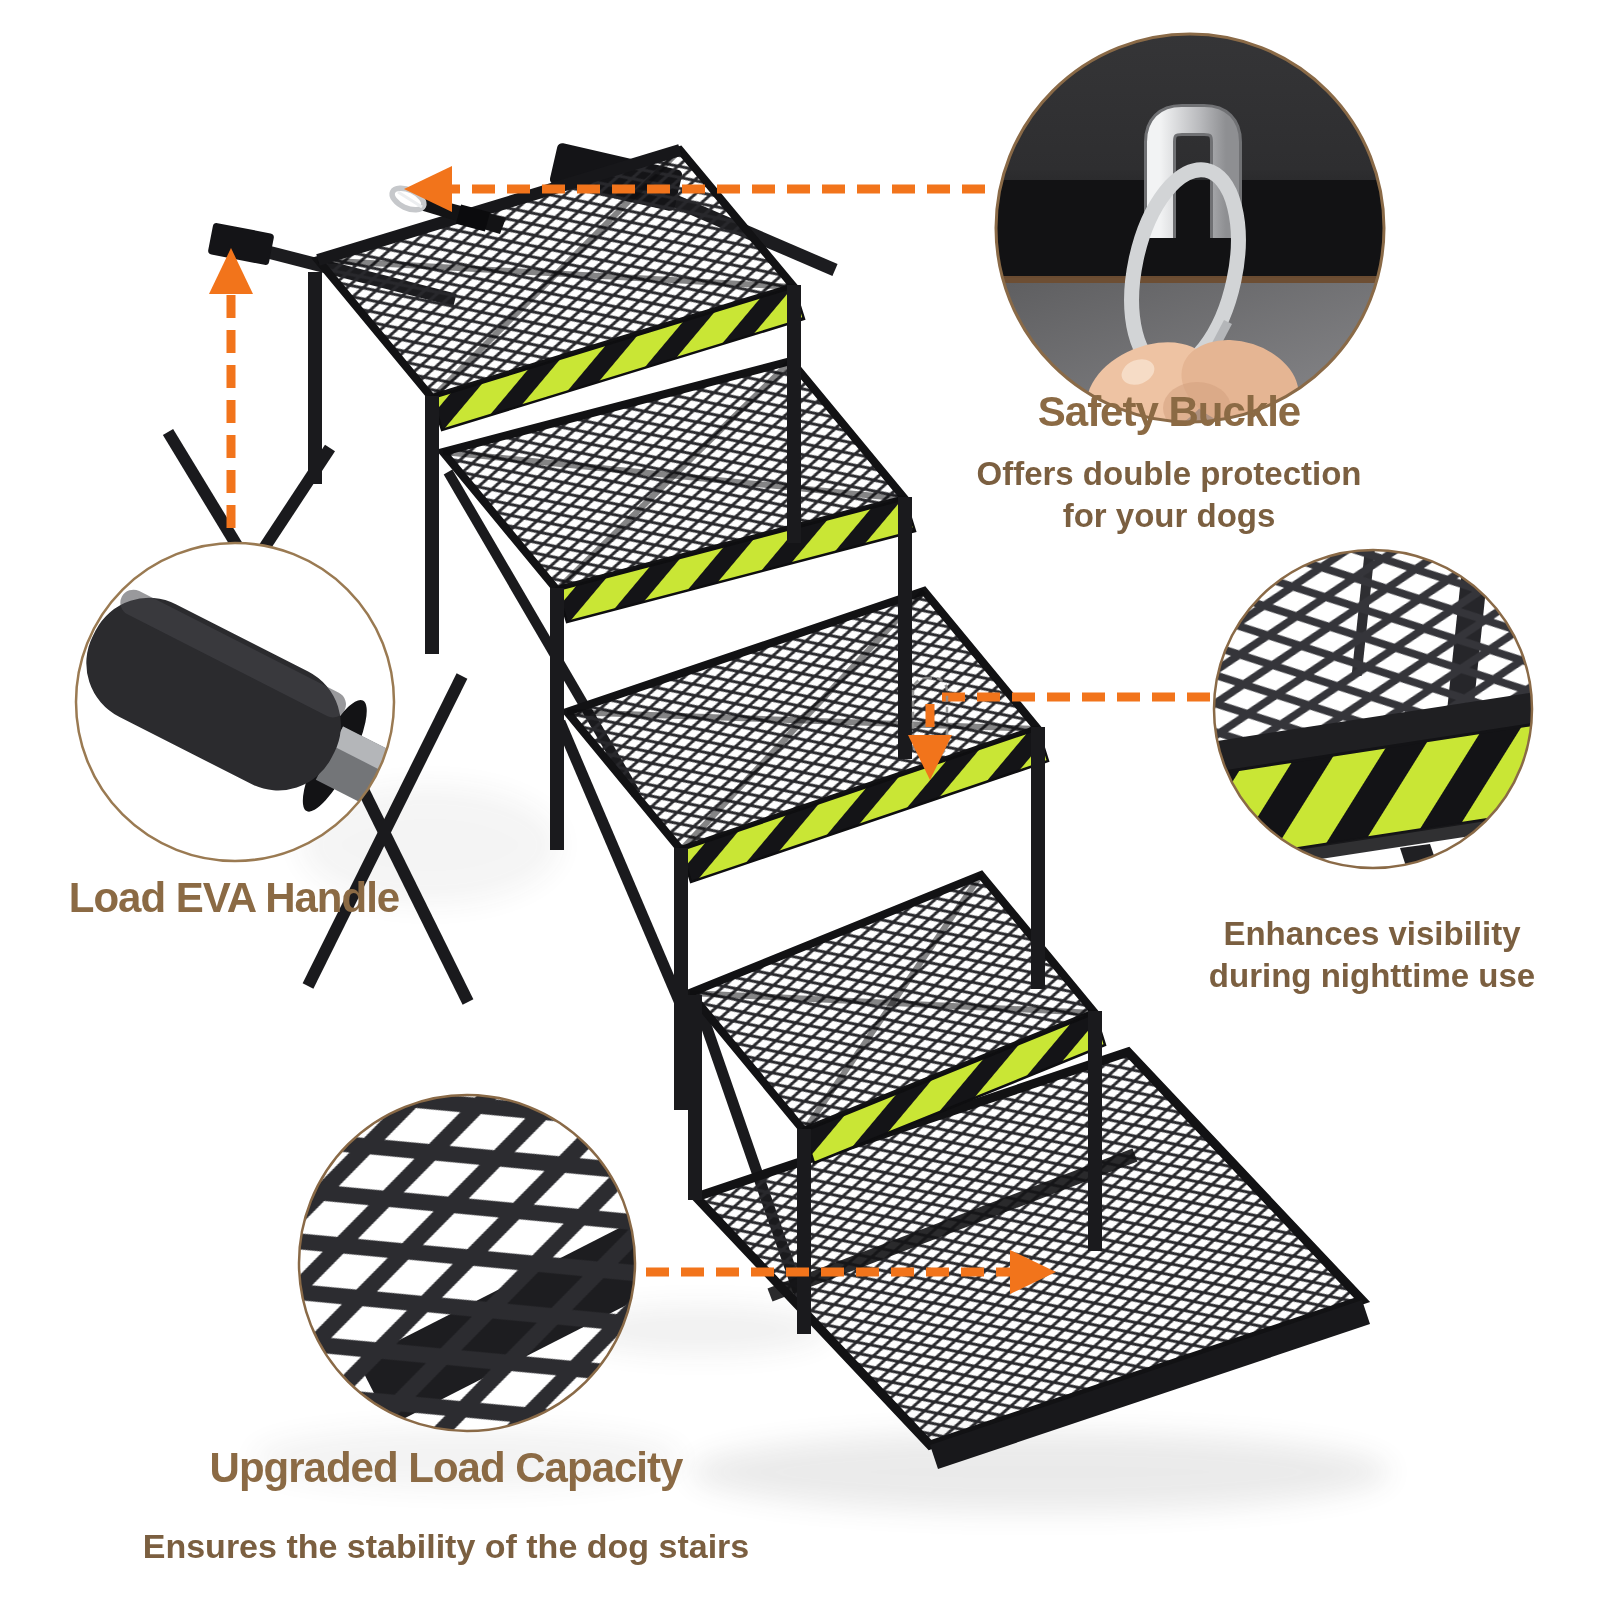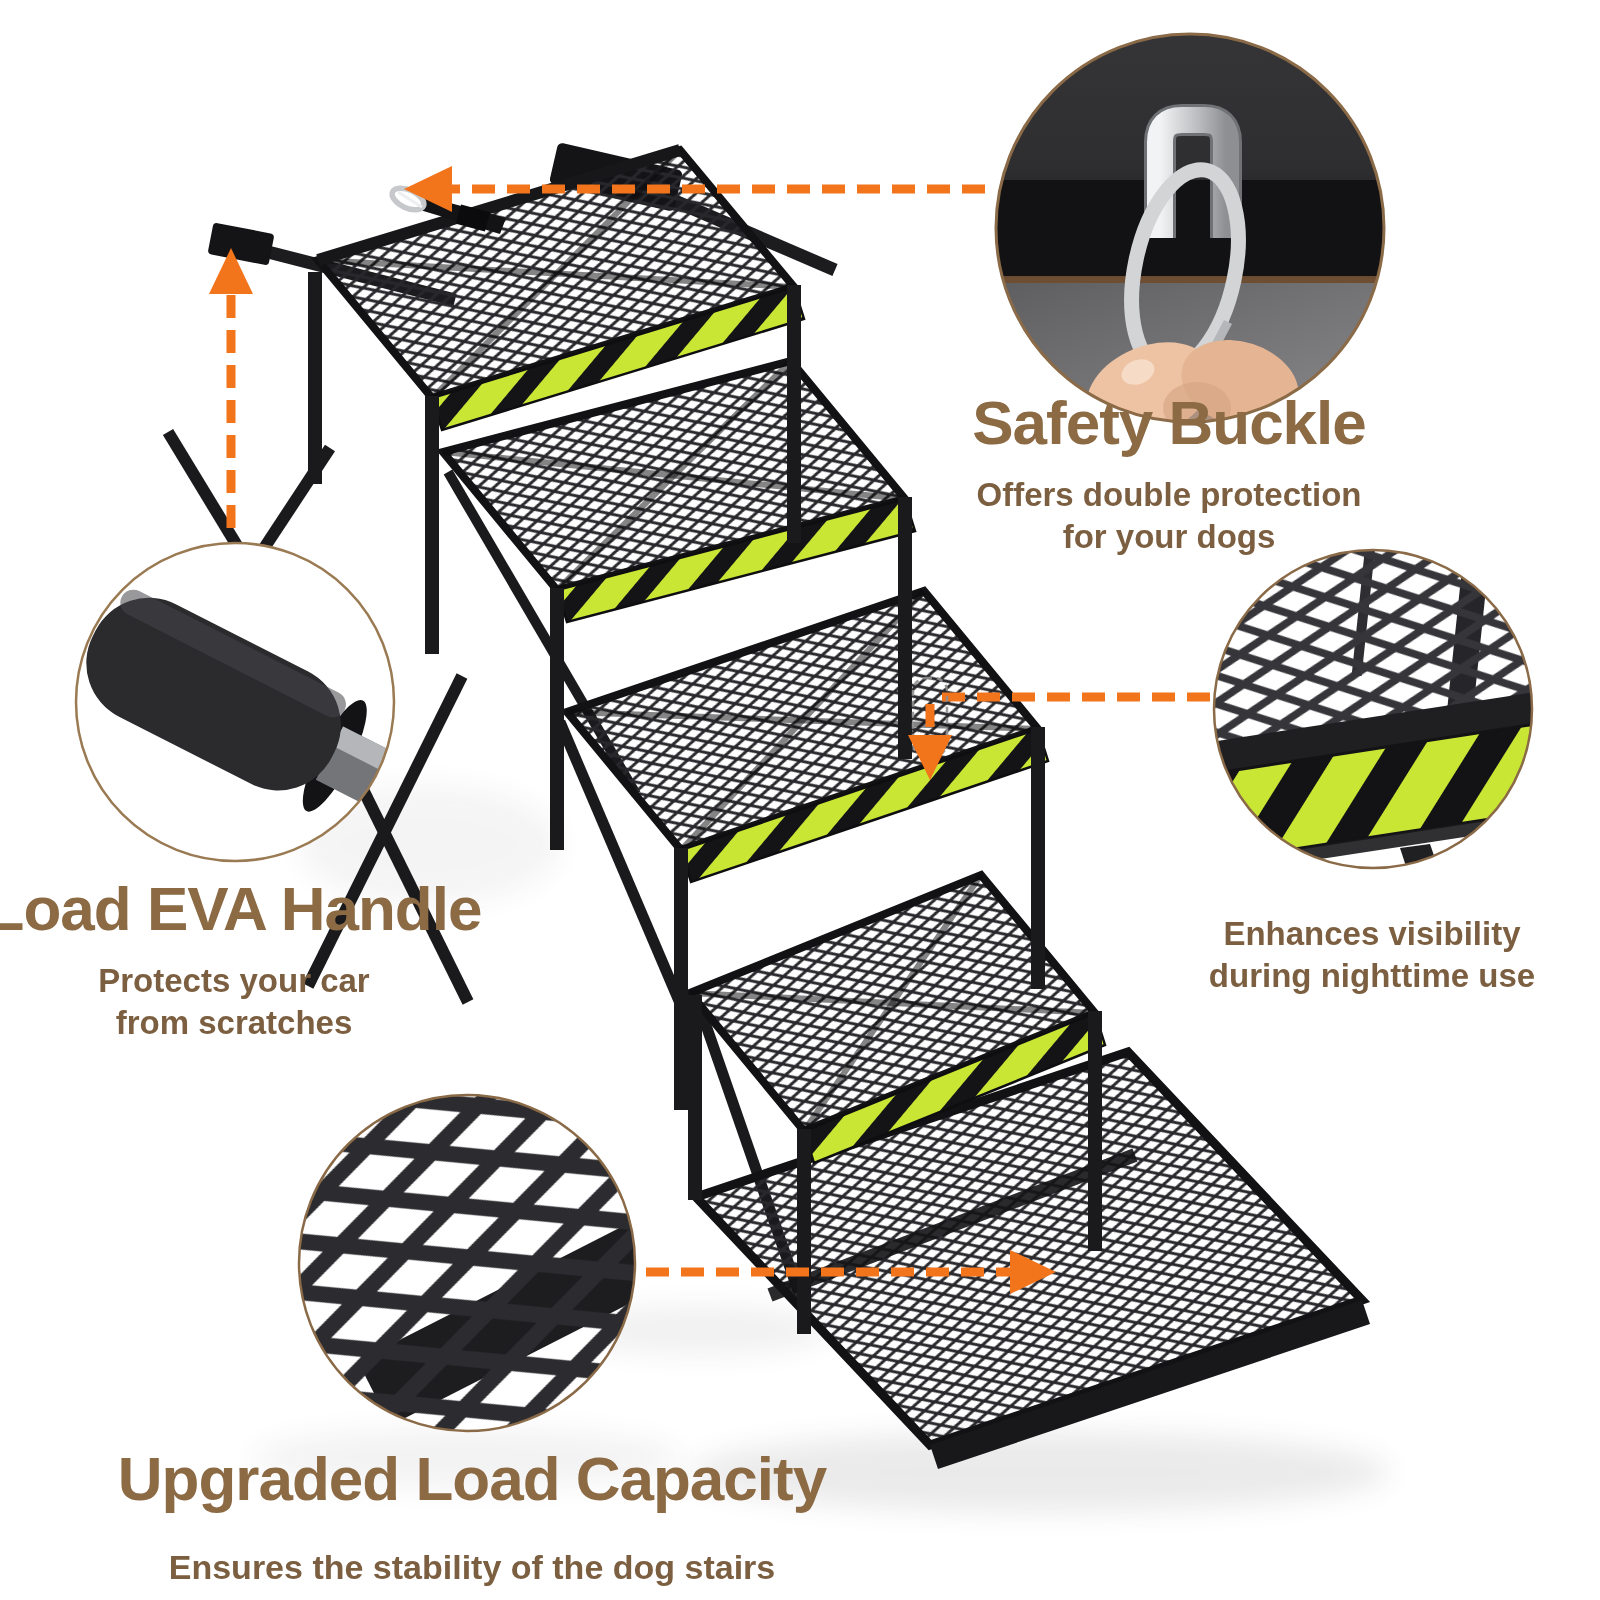--- a/index.html
+++ b/index.html
@@ -1,20 +1,20 @@
 <!DOCTYPE html>
 <html><head>
 <meta charset="utf-8">
 <style>
   html,body{margin:0;padding:0;background:#ffffff;}
   .stage{position:relative;width:1600px;height:1600px;background:#ffffff;overflow:hidden;
          font-family:"Liberation Sans", sans-serif;}
   .art{position:absolute;left:0;top:0;width:1600px;height:1600px;}
   .callout{position:absolute;transform:translateX(-50%);text-align:center;white-space:nowrap;}
-  .ct{font-size:62px;font-weight:700;color:#8b6a44;letter-spacing:-1px;line-height:1.05;}
+  .ct{font-size:42px;font-weight:700;color:#8b6a44;letter-spacing:-1px;line-height:1.05;}
   .cs{font-size:33px;font-weight:700;color:#7b5f40;line-height:1.27;margin-top:19px;}
   .cs-load{margin-top:35px;font-size:34px;}
 </style>
 </head>
 <body>
 
 <div class="stage">
 
 <svg class="art" viewBox="0 0 1600 1600" xmlns="http://www.w3.org/2000/svg">
   <defs>
@@ -236,33 +236,29 @@
   <div class="callout" style="left:1169px;top:390px">
     <div class="ct">Safety Buckle</div>
     <div class="cs">
       <div>Offers double protection</div>
       <div>for your dogs</div>
     </div>
   </div>
 
   <div class="callout" style="left:234px;top:876px">
     <div class="ct">Load EVA Handle</div>
-    <div class="cs">
-      <div>Protects your car</div>
-      <div>from scratches</div>
-    </div>
   </div>
 
   <div class="callout" style="left:1372px;top:894px">
     <div class="cs">
       <div>Enhances visibility</div>
       <div>during nighttime use</div>
     </div>
   </div>
 
-  <div class="callout" style="left:472px;top:1446px">
+  <div class="callout" style="left:446px;top:1446px">
     <div class="ct">Upgraded Load Capacity</div>
     <div class="cs cs-load">
       <div>Ensures the stability of the dog stairs</div>
     </div>
   </div>
 
 </div>
 
 </body></html>

